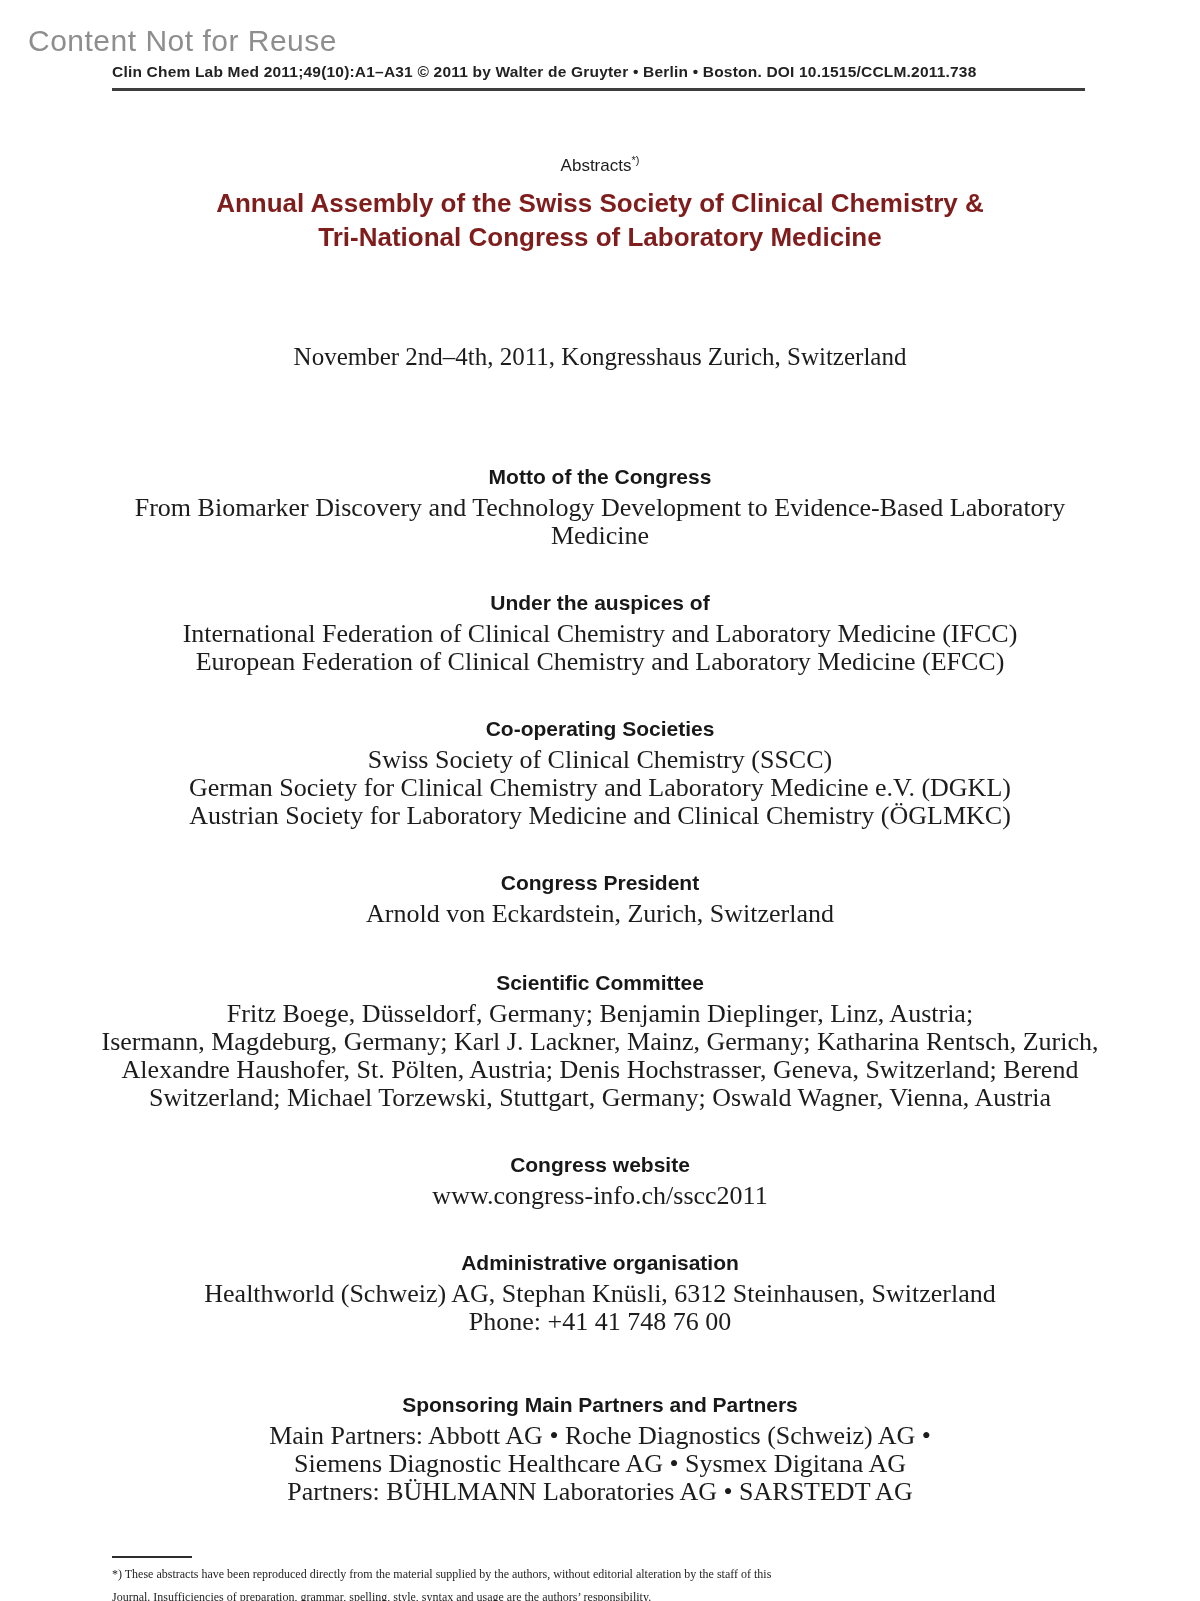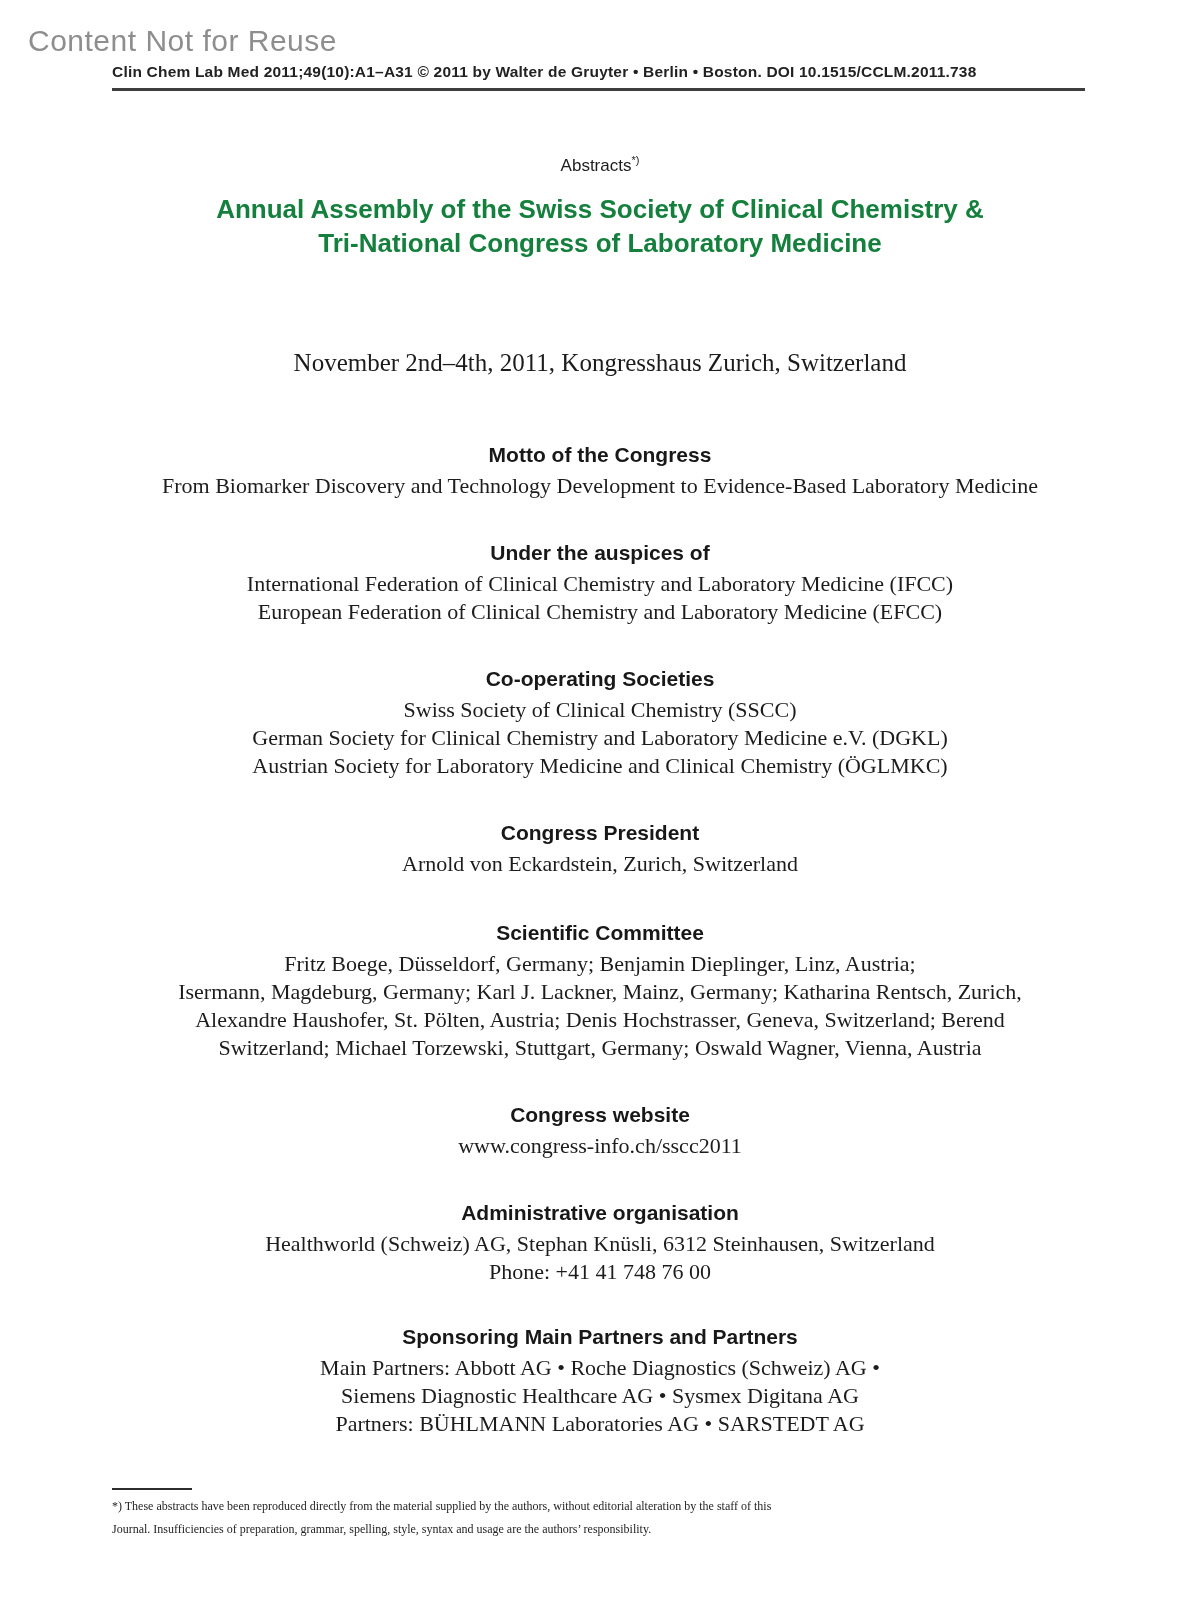--- a/index.html
+++ b/index.html
@@ -54,47 +54,47 @@
     font-family: "Liberation Sans", sans-serif;
     font-size: 17px;
     line-height: 20px;
   }
   .abstracts sup {
     font-size: 11px;
     vertical-align: super;
     line-height: 0;
   }
   .doc-title {
-    margin-top: 16px;
+    margin-top: 10px;
     font-family: "Liberation Sans", sans-serif;
     font-weight: bold;
     font-size: 26px;
     line-height: 34px;
-    color: #15803d;
+    color: #7f1d1d;
   }
   .date-line {
     margin-top: 88px;
     font-size: 25px;
     line-height: 30px;
   }
   .sec { margin-top: 40px; }
-  .sec.gap-lg { margin-top: 64px; }
+  .sec.gap-lg { margin-top: 92px; }
   .sec.gap-md { margin-top: 42px; }
-  .sec.gap-sm { margin-top: 38px; }
+  .sec.gap-sm { margin-top: 56px; }
   .sec h2 {
     margin: 0 0 4px 0;
     font-family: "Liberation Sans", sans-serif;
     font-weight: bold;
     font-size: 21px;
     line-height: 26px;
     color: #181818;
   }
   .sec .line {
     margin: 0;
-    font-size: 22px;
+    font-size: 26px;
     line-height: 28px;
   }
   .footnote {
     margin-top: 50px;
     text-align: left;
     margin-left: 17px;
     margin-right: 8px;
   }
   .footnote-rule {
     width: 80px;

